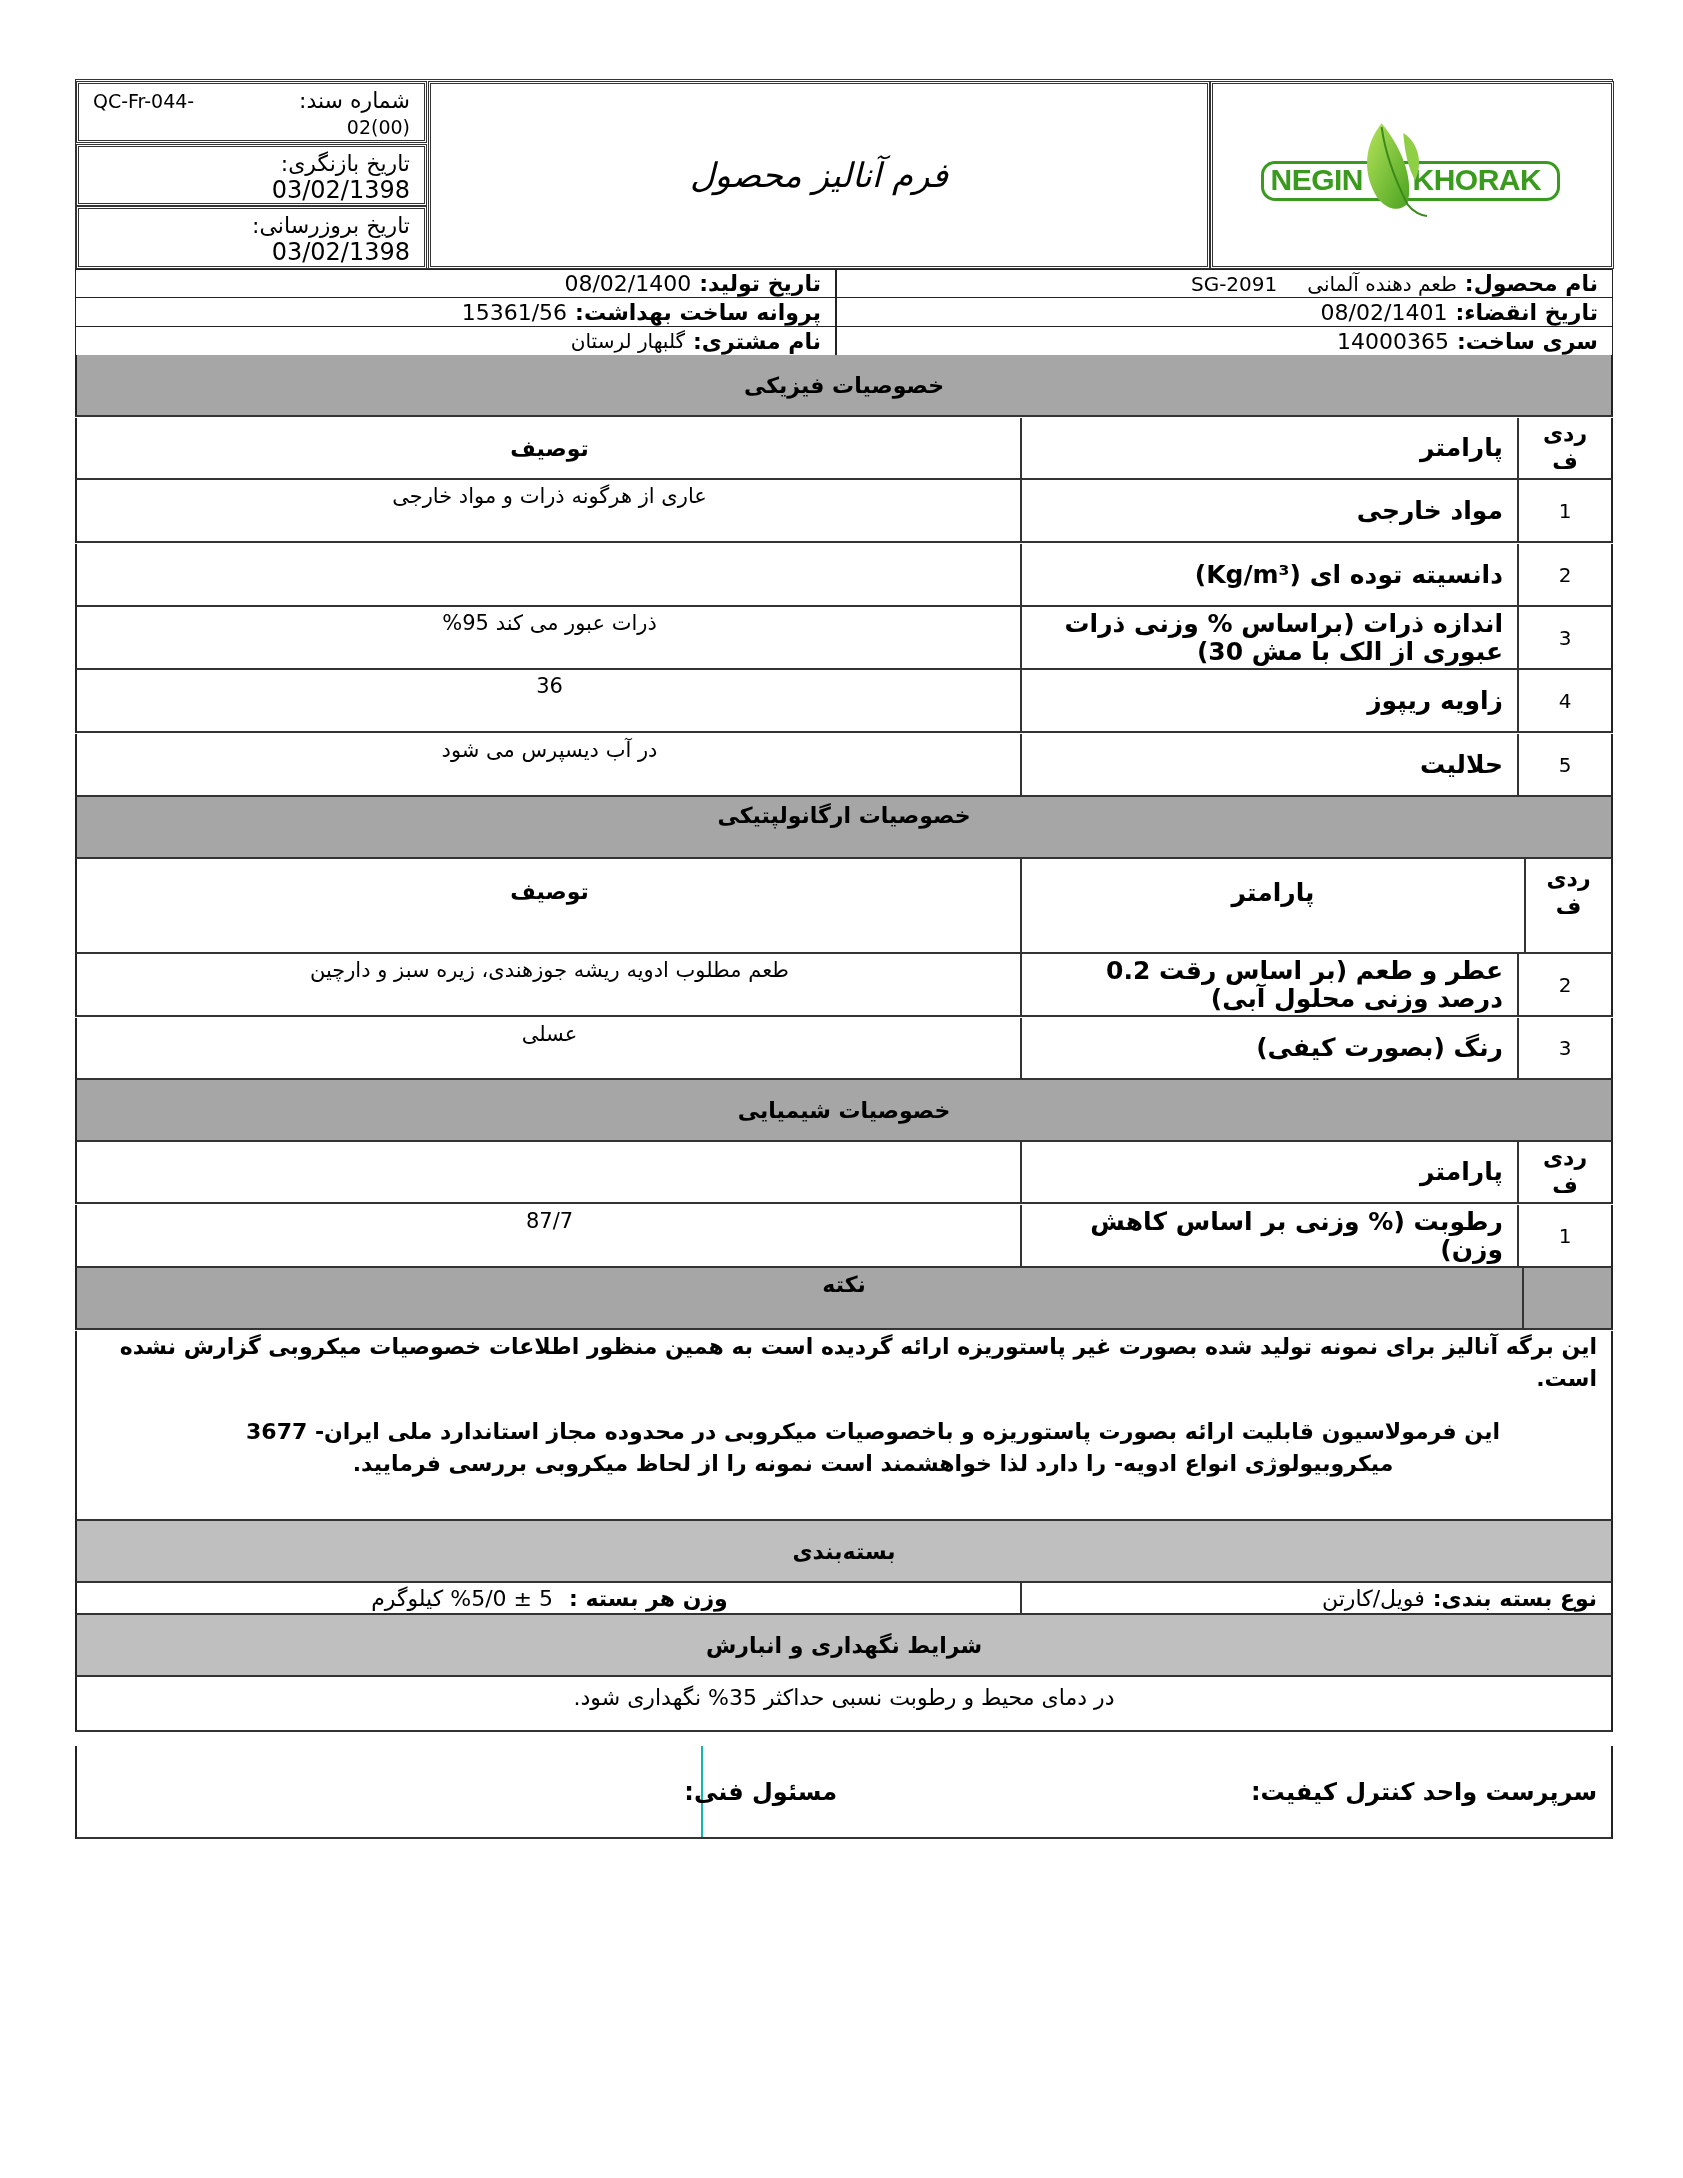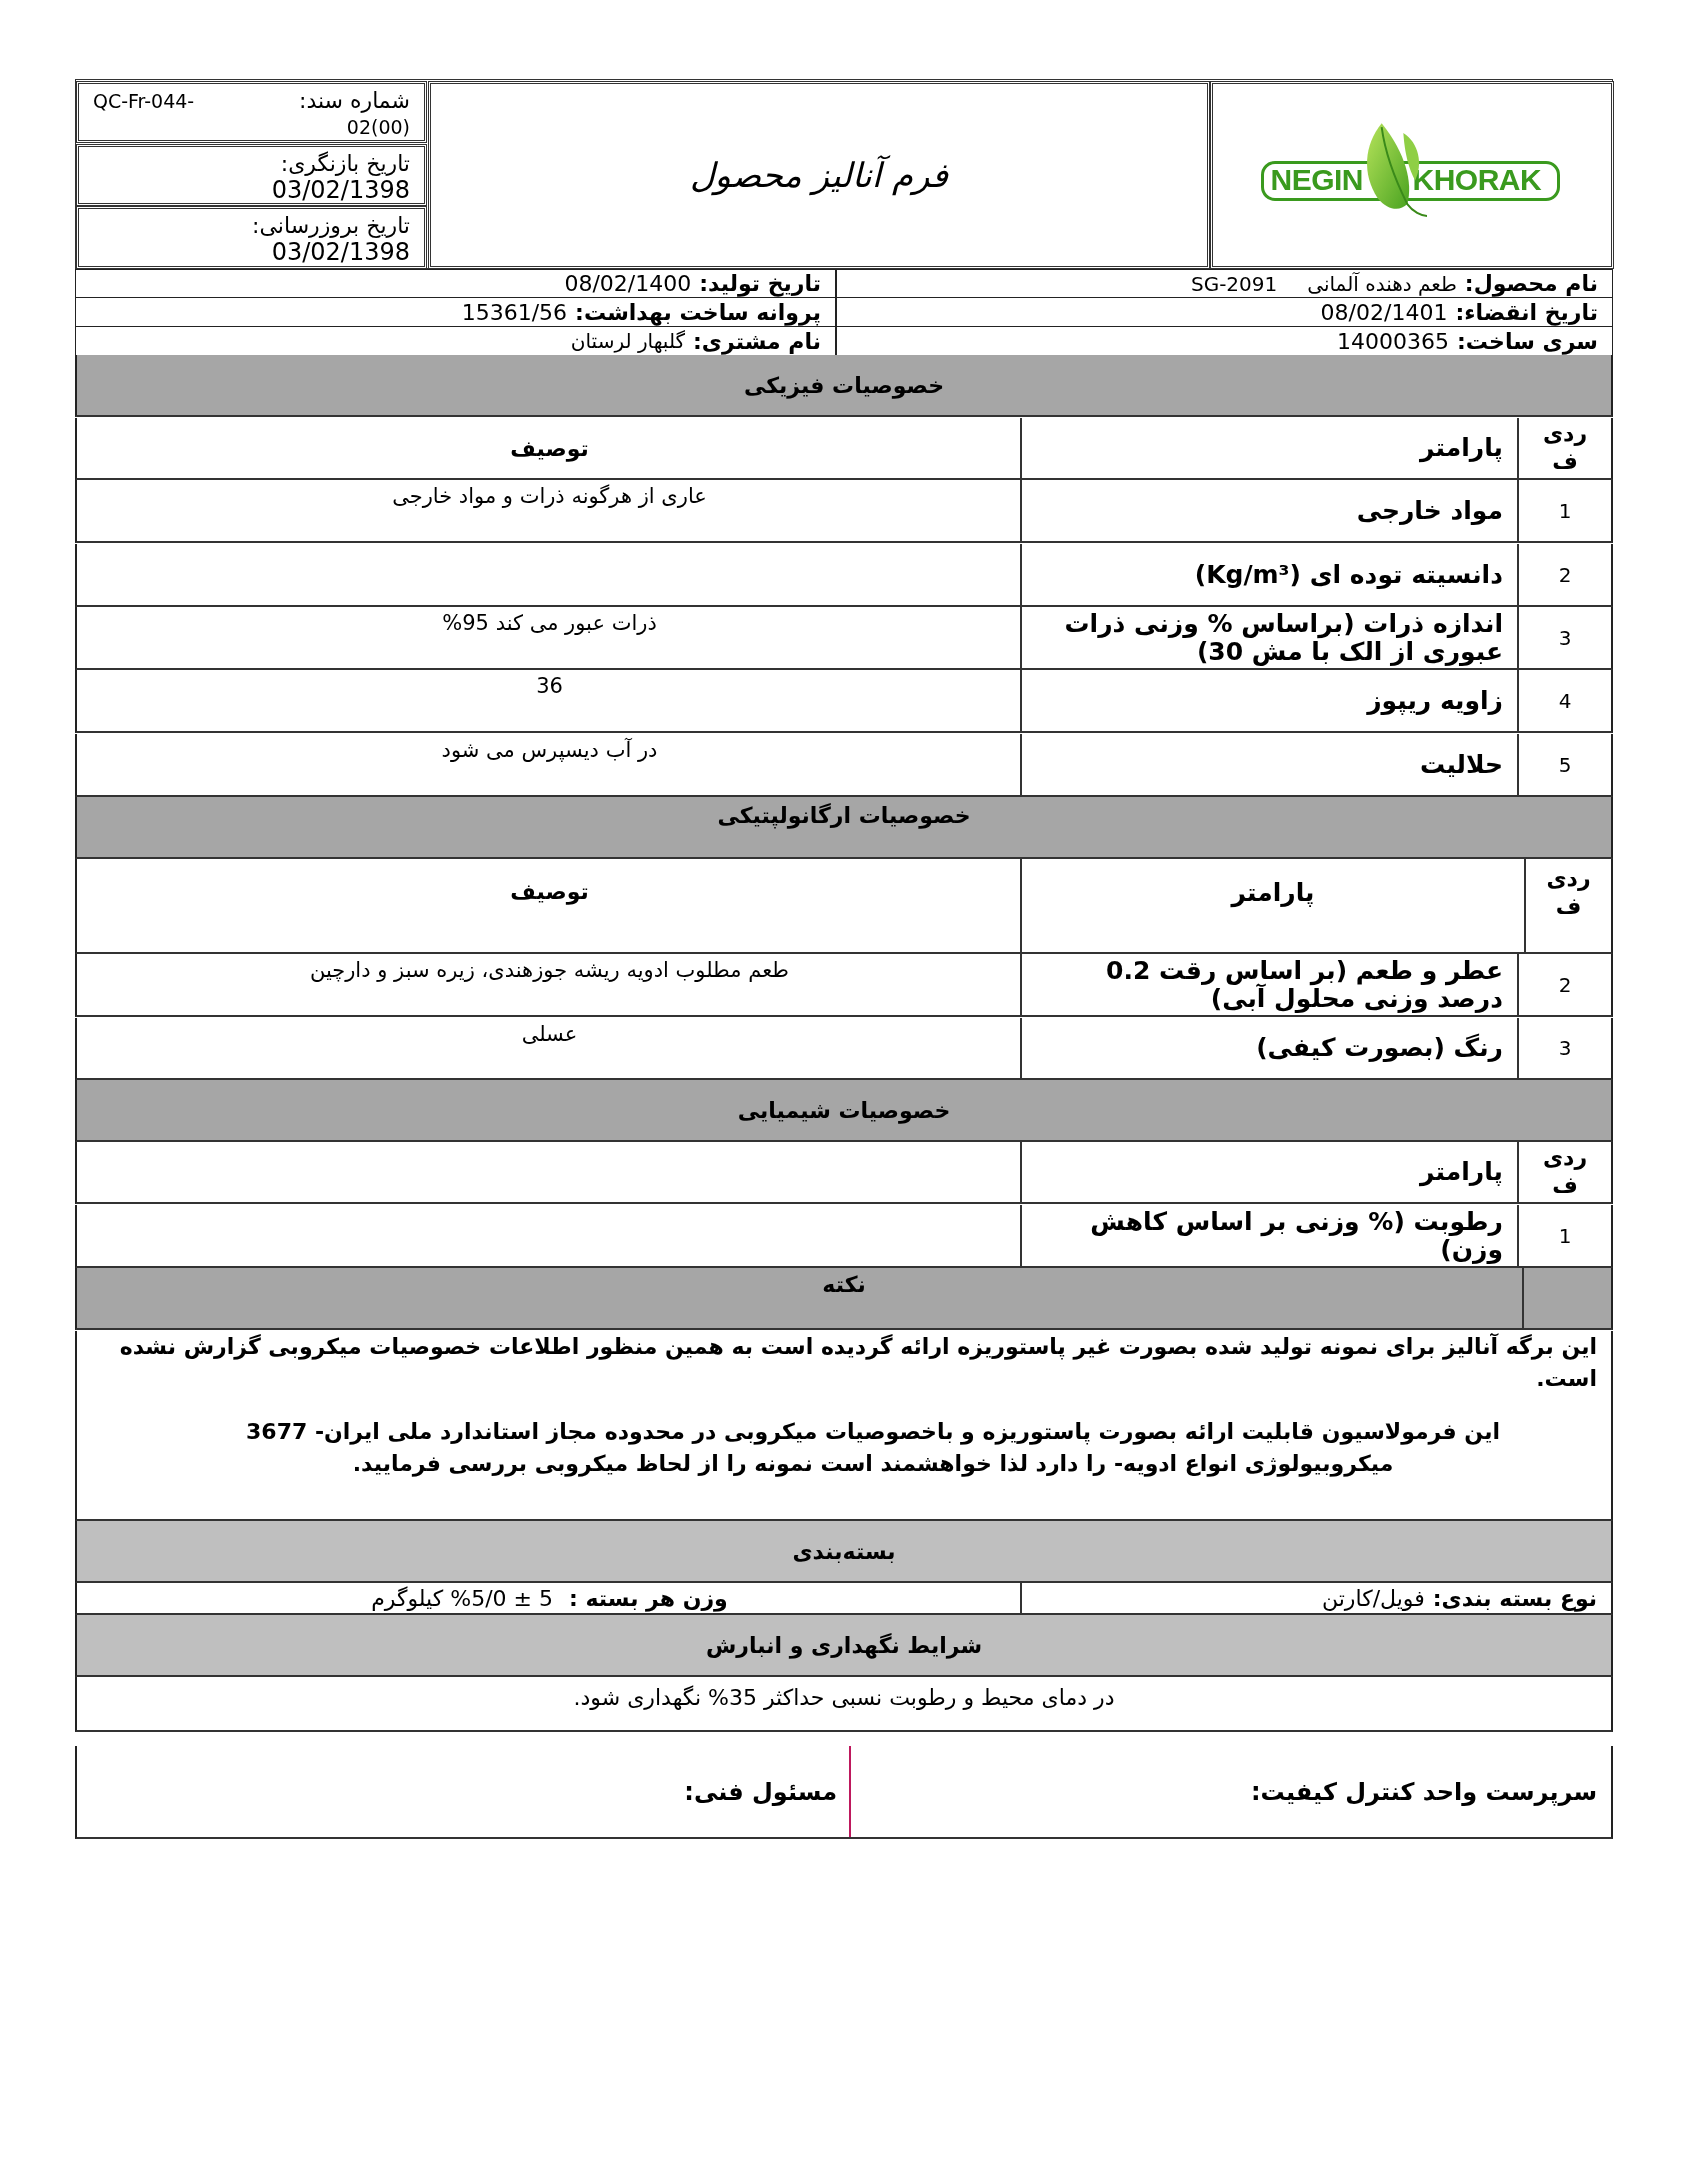--- a/index.html
+++ b/index.html
@@ -181,20 +181,21 @@
       <div>
         <div>ردی</div>
         <div>ف</div>
       </div>
     </div>
   <div class="c c-param">پارامتر</div>
 </div>
 <div class="abs row" style="top:1205px;height:63px;">
   <div class="c c-num">1</div>
   <div class="c c-param">رطوبت (% وزنی بر اساس کاهش وزن)</div>
+  <div class="c c-desc">87/7</div>
 </div>
 
 <div class="abs row sec" style="top:1268px;height:62px;align-items:flex-start;padding-top:4px;">
   <span>نکته</span>
   <div style="position:absolute;right:87px;top:0;height:100%;border-left:2px solid #333;"></div>
 </div>
 <div class="abs row" style="top:1331px;height:190px;">
   <div class="note-body" style="position:absolute;right:14px;left:14px;top:0;">این برگه آنالیز برای نمونه تولید شده بصورت غیر پاستوریزه ارائه گردیده است به همین منظور اطلاعات خصوصیات میکروبی گزارش نشده است.</div>
   <div class="note-body" style="position:absolute;right:91px;left:149px;top:85px;text-align:center;">این فرمولاسیون قابلیت ارائه بصورت پاستوریزه و باخصوصیات  میکروبی در محدوده مجاز استاندارد ملی ایران- 3677  میکروبیولوژی انواع ادویه- را دارد لذا خواهشمند است نمونه را از لحاظ میکروبی بررسی فرمایید.</div>
 </div>
@@ -214,20 +215,20 @@
 </div>
 
 <div class="abs row sec light" style="top:1615px;height:62px;align-items:center;">
   <span>شرایط نگهداری و انبارش</span>
 </div>
 <div class="abs row" style="top:1677px;height:55px;display:flex;justify-content:center;align-items:flex-start;padding-top:8px;direction:rtl;font-size:22px;">
   <span>در دمای محیط و رطوبت نسبی حداکثر 35% نگهداری شود.</span>
 </div>
 
 <div class="abs row" style="top:1746px;height:93px;">
-  <div class="c sig" style="right:0;width:762px;border-left:2px solid #be185d;display:flex;align-items:center;direction:rtl;padding:0 14px;text-align:right;">
+  <div class="c sig" style="right:0;width:910px;border-left:2px solid #14b8a6;display:flex;align-items:center;direction:rtl;padding:0 14px;text-align:right;">
     <span>سرپرست واحد کنترل کیفیت:</span>
   </div>
   <div class="c sig" style="left:0;width:774px;display:flex;align-items:center;direction:rtl;padding:0 14px;">
     <span>مسئول فنی:</span>
   </div>
 </div>
 
 
 </body></html>

